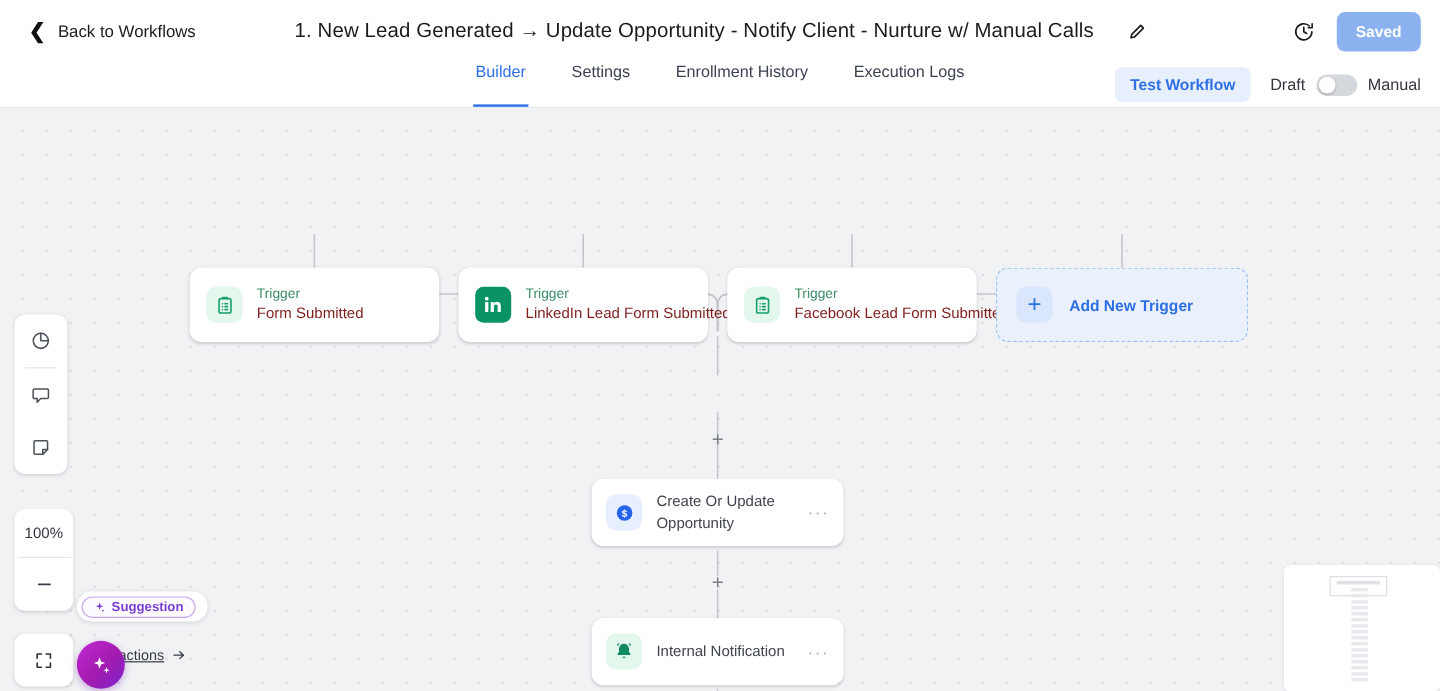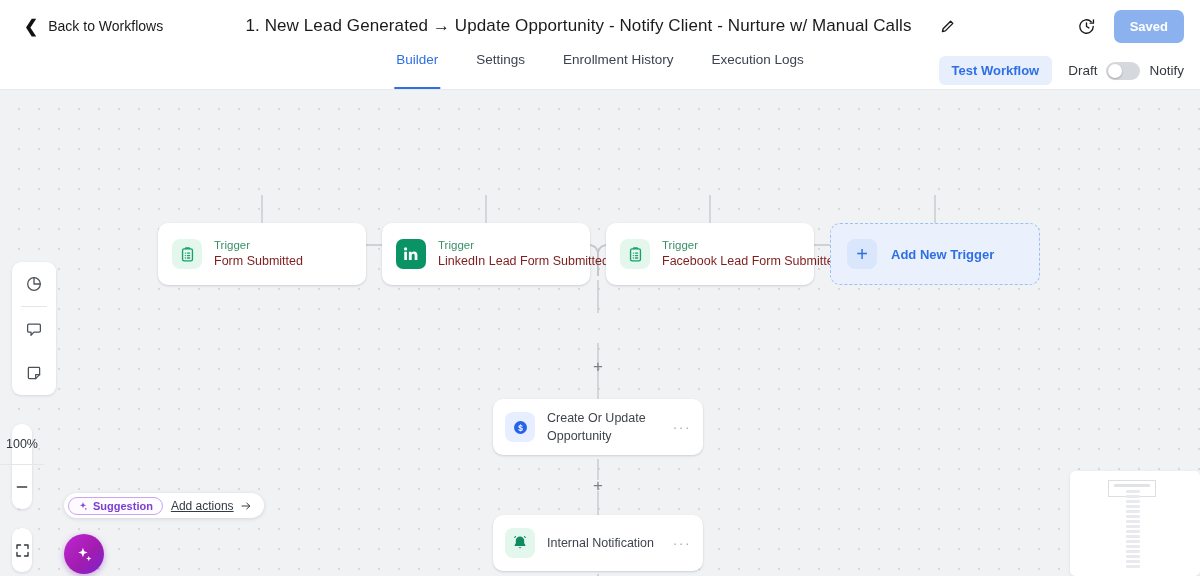--- a/index.html
+++ b/index.html
@@ -168,37 +168,37 @@
     display: flex; flex-direction: column; align-items: center;
   }
   .tool-btn {
     width: 44px; height: 44px;
     display: flex; align-items: center; justify-content: center;
     cursor: pointer; color: #4b5159;
   }
   .tool-div { width: 26px; height: 1px; background: #e4e6ea; }
   .zoom-group {
     position: absolute; left: 12px;
-    width: 20px; background: #ffffff; border-radius: 9px;
+    width: 49px; background: #ffffff; border-radius: 9px;
     box-shadow: 0 1px 3px rgba(16,24,40,.12);
     display: flex; flex-direction: column; align-items: center;
   }
   .zoom-pct {
     height: 40px; width: 100%;
     display: flex; align-items: center; justify-content: center;
     font-size: 12.5px; color: #2f343c; cursor: pointer;
   }
 
   
   .sugg-bar {
     position: absolute;
     background: #ffffff; border-radius: 16px;
     box-shadow: 0 1px 4px rgba(16,24,40,.13);
-    display: flex; align-items: center; gap: 8px;
-    padding: 4px 10px 4px 4px; height: 25px;
+    display: flex; align-items: center; gap: 24px;
+    padding: 4px 10px 4px 4px; height: 25px; flex-direction: column;
   }
   .sugg-pill {
     display: flex; align-items: center; gap: 5px;
     border: 1px solid #c9a7f0; border-radius: 12px;
     padding: 2px 9px; color: #7a3fd1; font-size: 11px; font-weight: 600;
     background: #fdfbff; cursor: pointer;
   }
   .sugg-add {
     display: flex; align-items: center; gap: 6px;
     font-size: 12px; color: #343a43; cursor: pointer; padding-right: 2px; text-decoration: underline;
@@ -274,21 +274,21 @@
       </div>
   </div>
 
   <div class="tabbar-right">
     <button class="test-wf">Test Workflow</button>
     <div class="pub-wrap">
       <span>Draft</span>
       <div class="toggle">
           <div class="knob"></div>
         </div>
-      <span>Notify</span>
+      <span>Manual</span>
     </div>
   </div>
 </div>
 
 <div class="canvas">
 
   <svg class="wires" viewBox="0 0 1200 486" preserveAspectRatio="none">
     <g fill="none" stroke="#c3c6cb" stroke-width="1.3">
 
       <path d="M262,105 L262,145 Q262,155 272,155 L588,155 Q598,155 598,165 L598,186"></path>

